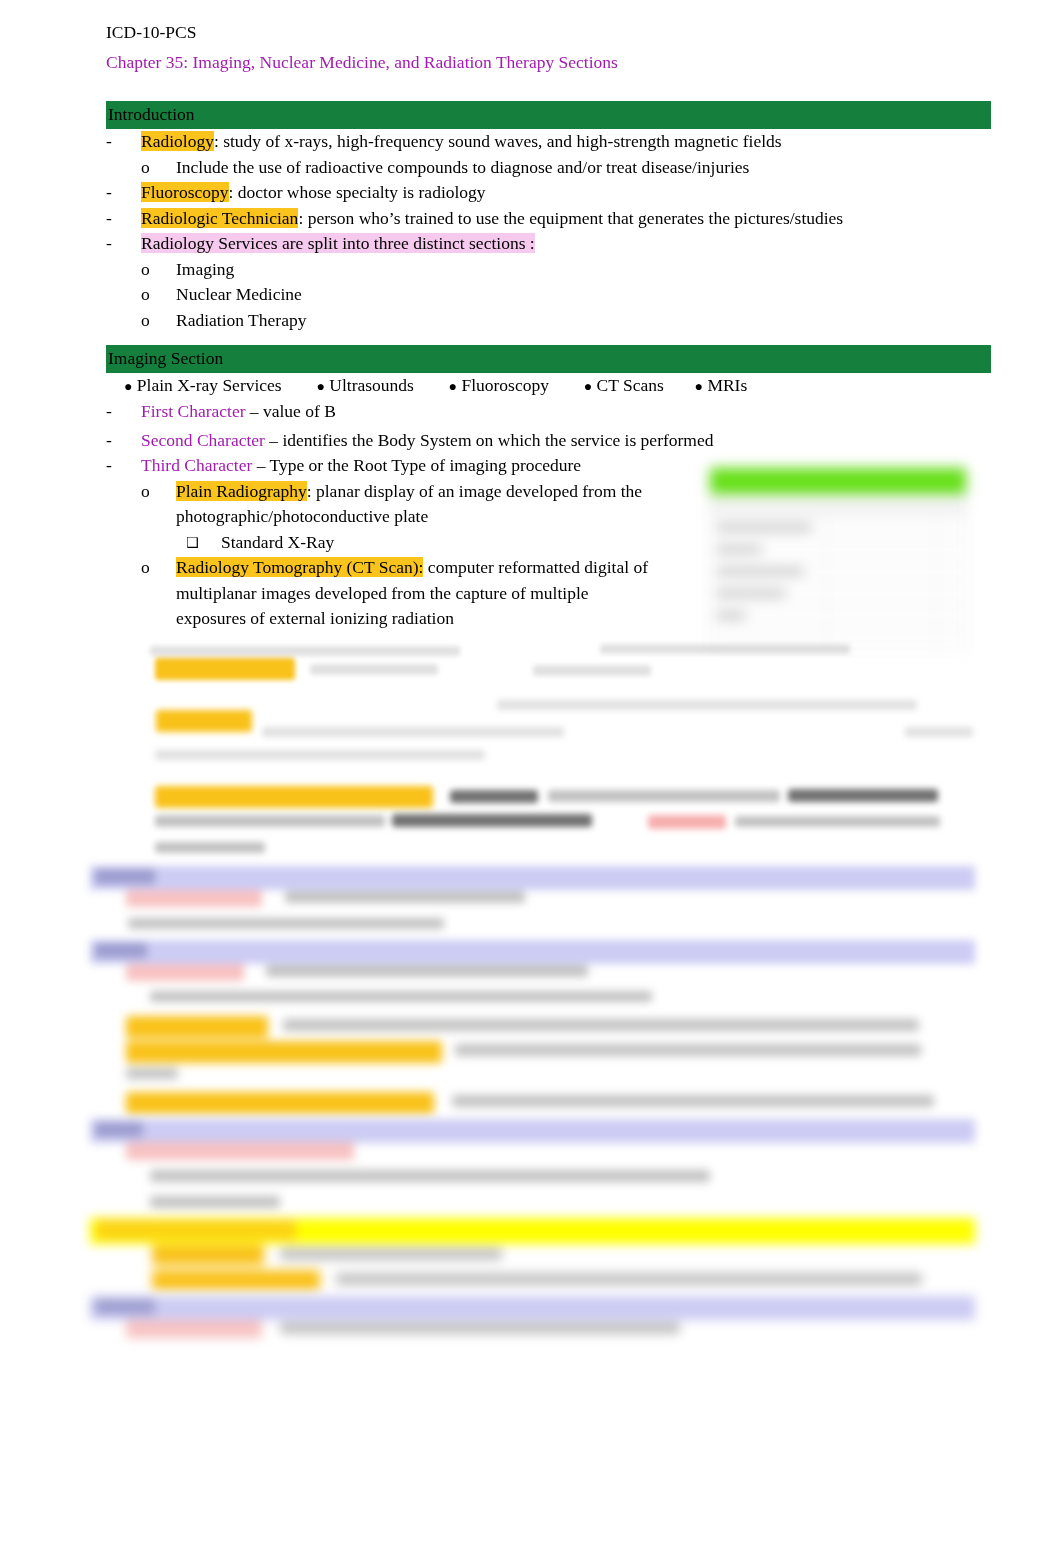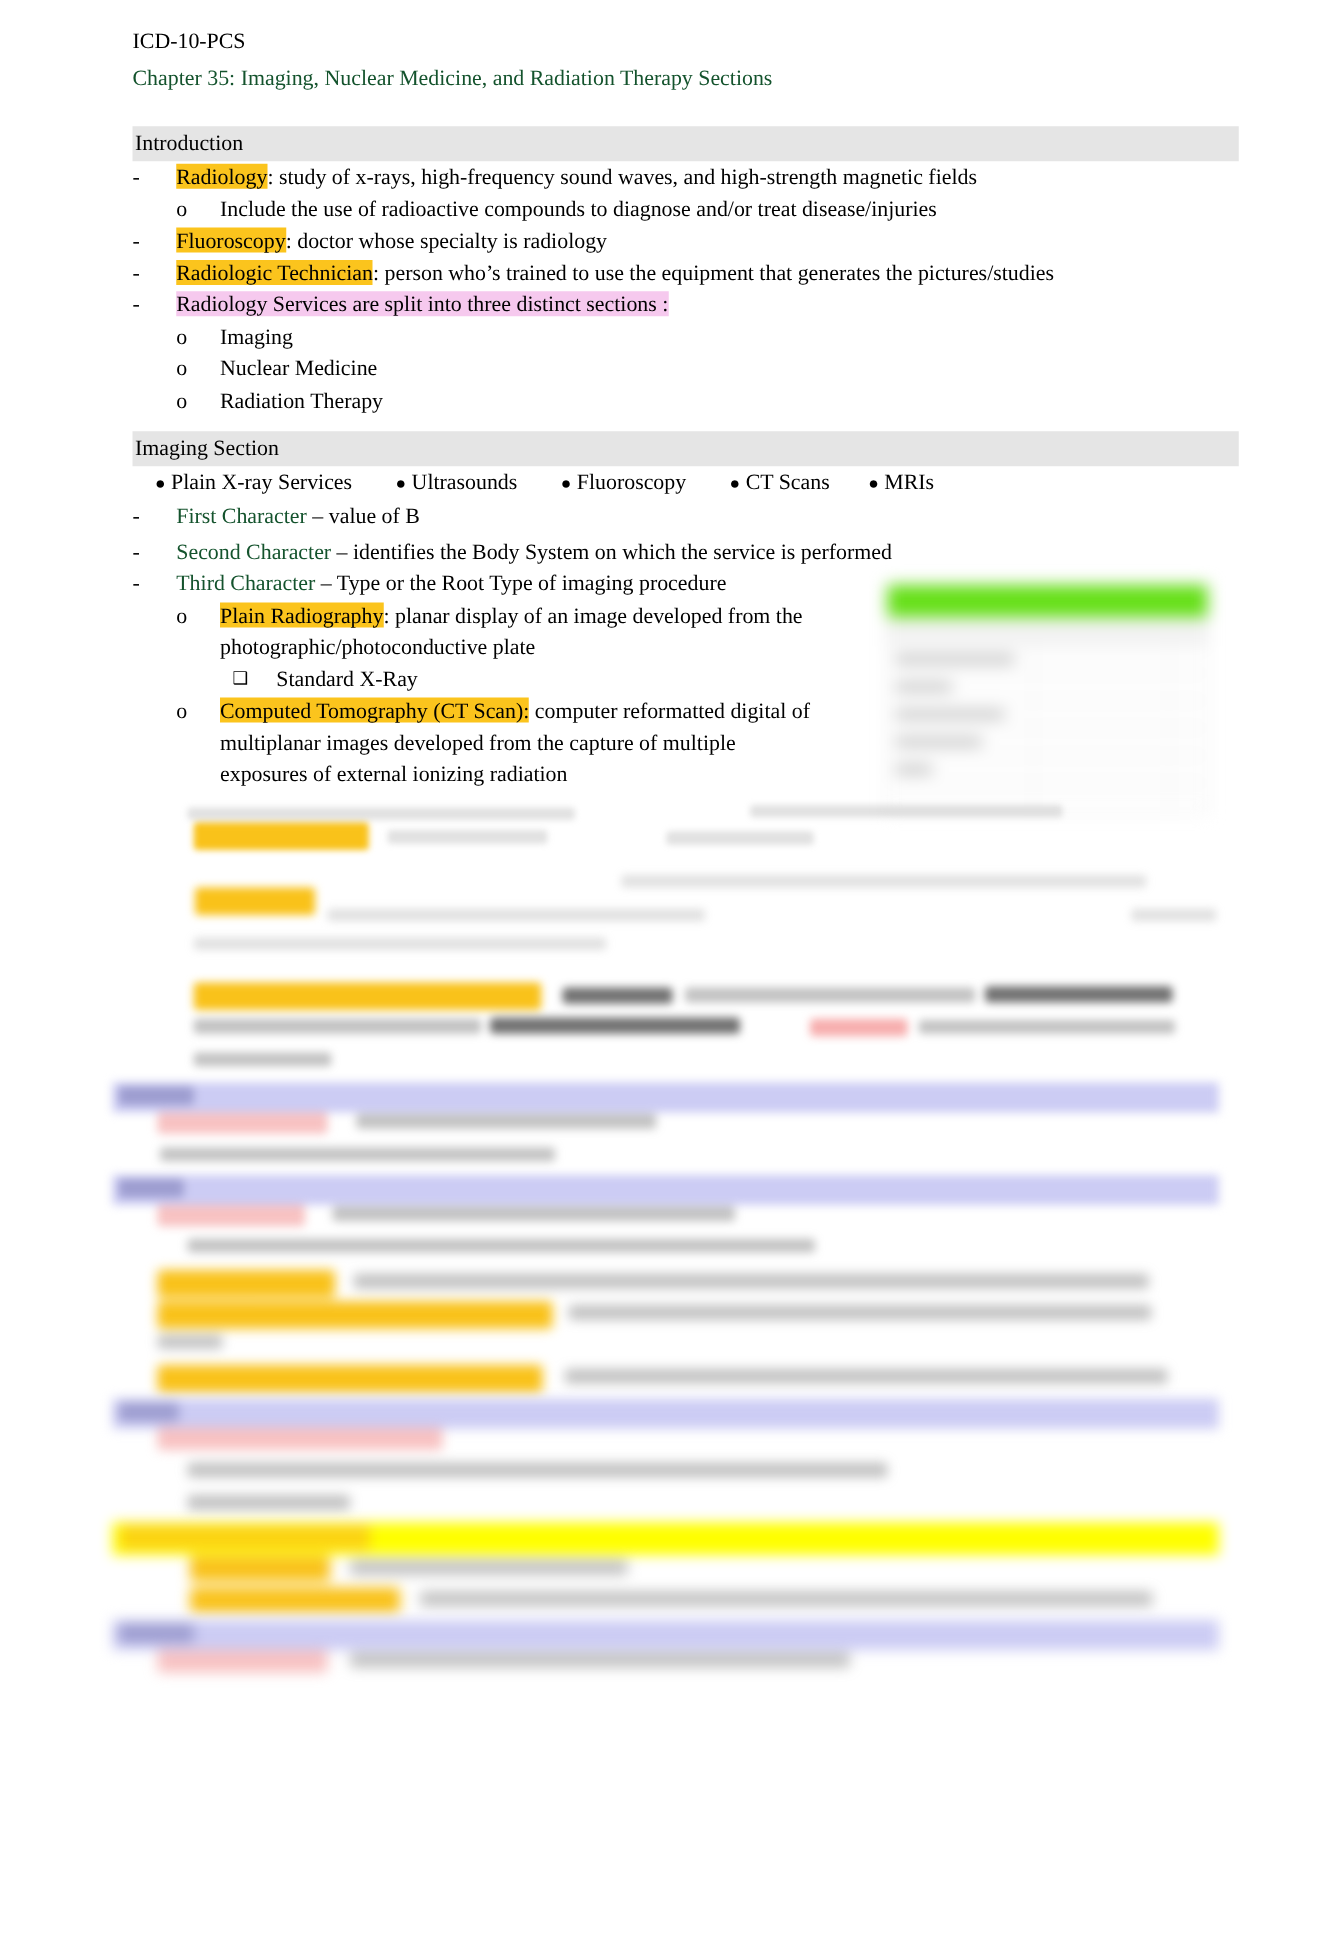--- a/index.html
+++ b/index.html
@@ -9,28 +9,28 @@
     font-family:"Liberation Serif","DejaVu Serif",serif;
     color:#000000;
     -webkit-font-smoothing:antialiased;
   }
   .page{position:absolute;left:0;top:0;width:1062px;height:1561px;background:#fff;}
 
   
   .doc{position:absolute;left:106px;top:20px;width:890px;}
   .ln{font-size:17.5px;line-height:25.5px;white-space:nowrap;}
 
-  .red{color:#14532d;}
+  .red{color:#a21caf;}
   .hl-amber{background:#fbc41d;}
   .hl-pink{background:#f6c9ee;}
 
   
   .bar{display:block;width:885px;box-sizing:border-box;padding:1px 0 2px 2px;
        font-size:17.5px;line-height:25px;}
-  .bar-yellow{background:#e5e5e5;margin-top:12px;}
+  .bar-yellow{background:#15803d;margin-top:12px;}
   .bar-lav{background:#ccccf4;}
 
   
   .row{display:flex;align-items:flex-start;font-size:17.5px;line-height:25.5px;}
   .dash{width:35px;flex:0 0 35px;}
   .oh{width:35px;flex:0 0 35px;text-align:left;}
   .lvl1{padding-left:0px;}
   .lvl2{padding-left:35px;}
   .lvl3{padding-left:70px;}
   .body{flex:1 1 auto;}
@@ -160,21 +160,21 @@
     <div class="row lvl3">
       <span class="body">photographic/photoconductive plate</span>
     </div>
     <div class="row lvl3" style="padding-left:80px;">
       <span class="oh" style="font-family:'DejaVu Sans',sans-serif;font-size:14px;">❑</span>
       <span class="body">Standard X-Ray</span>
     </div>
 
     <div class="row lvl2">
       <span class="oh">o</span>
-      <span class="body" style="white-space:nowrap;"><span class="hl-amber">Computed Tomography (CT Scan):</span><span> computer  reformatted digital of</span></span>
+      <span class="body" style="white-space:nowrap;"><span class="hl-amber">Radiology Tomography (CT Scan):</span><span> computer  reformatted digital of</span></span>
     </div>
     <div class="row lvl3">
       <span class="body">multiplanar images  developed from the capture of multiple</span>
     </div>
     <div class="row lvl3">
       <span class="body">exposures of  external ionizing radiation</span>
     </div>
 
   </div>
 

